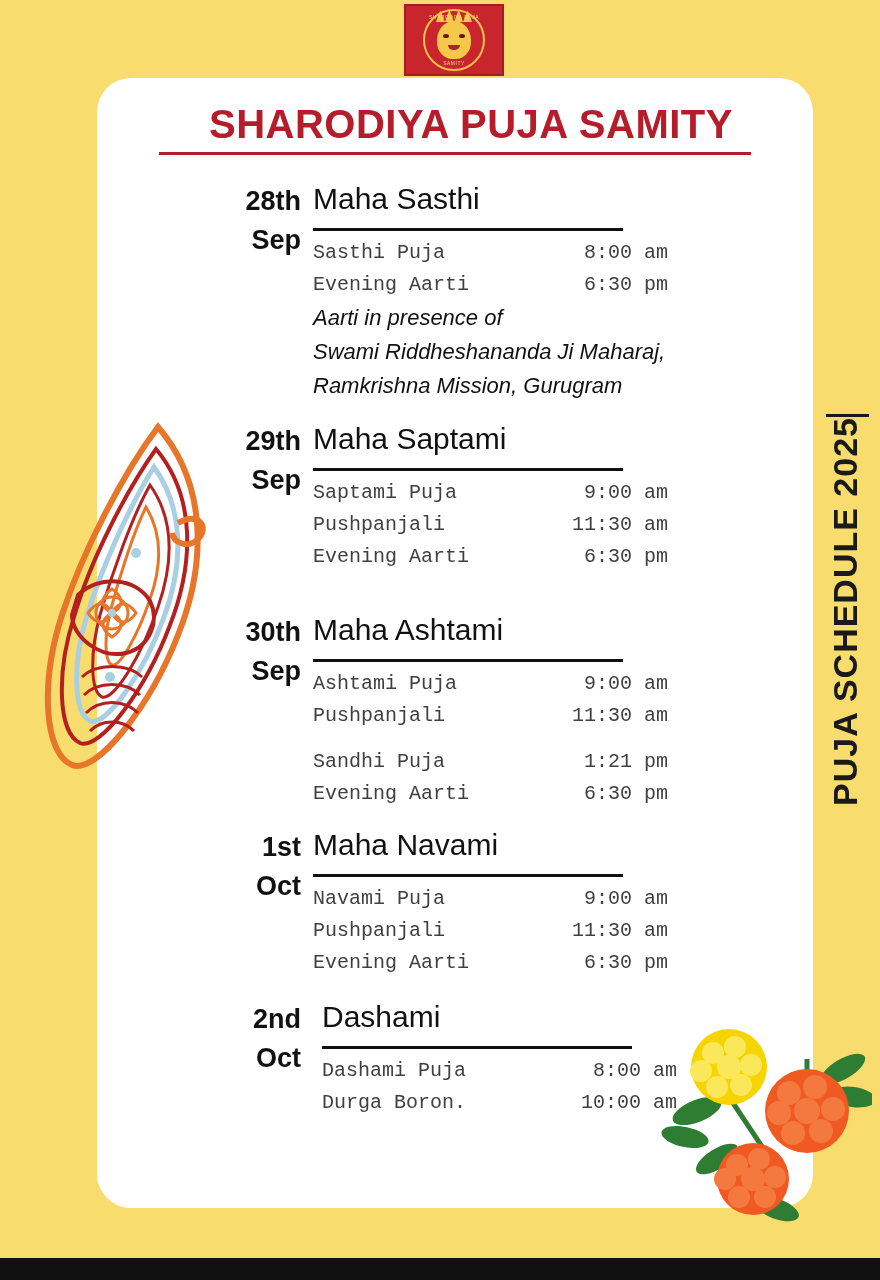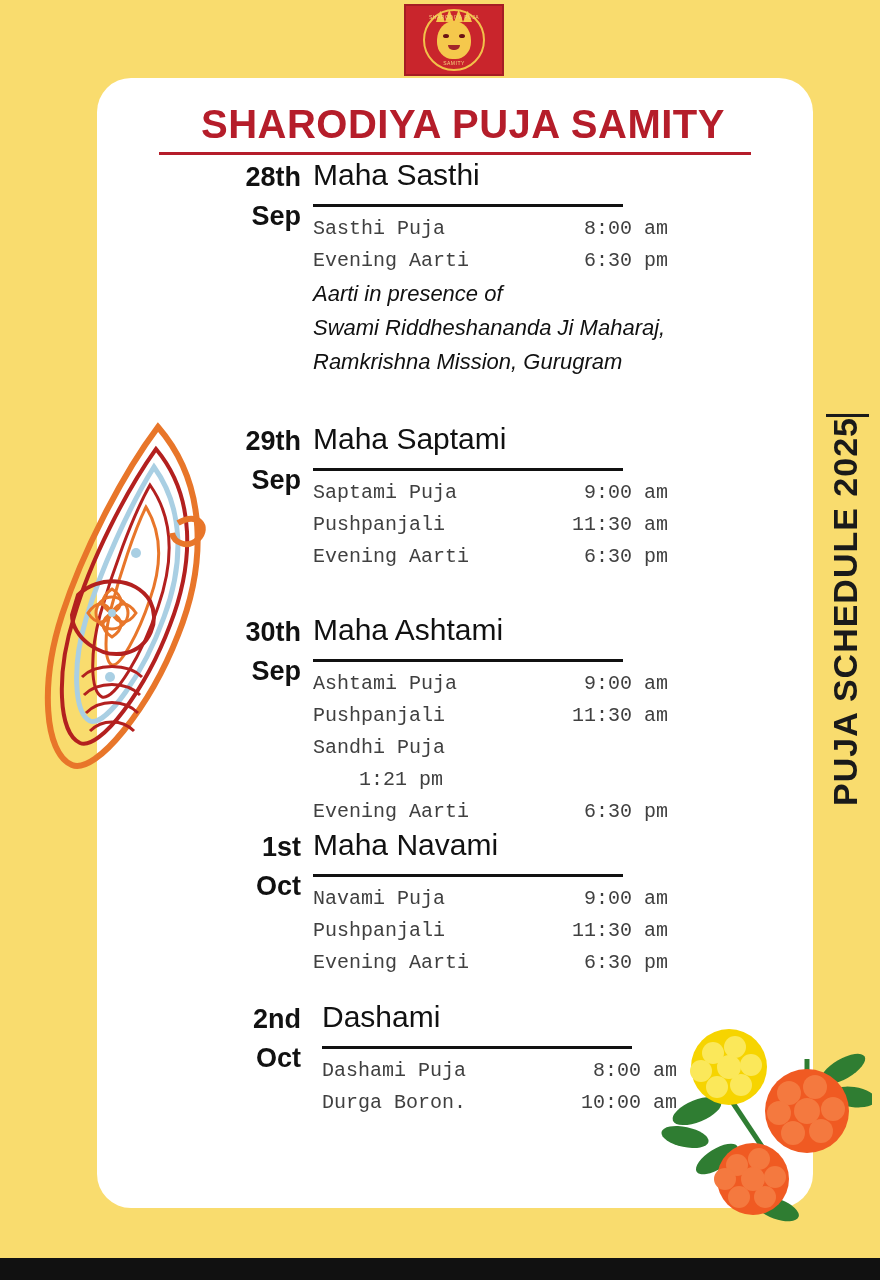--- a/index.html
+++ b/index.html
@@ -84,21 +84,21 @@
   .card {
     position: absolute;
     left: 97px; top: 78px;
     width: 716px; height: 1130px;
     background: #fff;
     border-radius: 34px;
   }
 
   .title {
     position: absolute;
-    left: 8px; top: 24px;
+    left: 16px; top: 24px;
     width: 716px;
     text-align: center;
     color: #b51d2a;
     font-family: "Liberation Sans", sans-serif;
     font-weight: bold;
     font-size: 40px;
     letter-spacing: 0.5px;
   }
   .title-rule {
     position: absolute;
@@ -222,21 +222,21 @@
       </g>
       <path d="M140 108 C160 96 172 112 160 124 C150 134 136 128 134 118" fill="none" stroke="#e8762a" stroke-width="6"></path>
     </svg>
   </div>
 
   <div class="card">
 
     <div class="title">SHARODIYA PUJA SAMITY</div>
     <div class="title-rule"></div>
 
-    <div class="day" style="top:80px;">
+    <div class="day" style="top:104px;">
       <div class="date">
         <div>28th</div>
         <div>Sep</div>
       </div>
       <div class="day-body">
         <span class="day-name">Maha Sasthi</span>
         <div class="rows">
           <div class="row">
             <span class="ev">Sasthi Puja</span>
             <span class="tm">8:00 am</span>
@@ -287,21 +287,21 @@
         <span class="day-name">Maha Ashtami</span>
         <div class="rows">
           <div class="row">
             <span class="ev">Ashtami Puja</span>
             <span class="tm">9:00 am</span>
           </div>
           <div class="row">
             <span class="ev">Pushpanjali</span>
             <span class="tm">11:30 am</span>
           </div>
-          <div class="row" style="flex-direction:column;">
+          <div class="row" style="margin-top:14px;">
             <span class="ev">Sandhi Puja</span>
             <span class="tm">1:21 pm</span>
           </div>
           <div class="row">
             <span class="ev">Evening Aarti</span>
             <span class="tm">6:30 pm</span>
           </div>
         </div>
       </div>
     </div>

